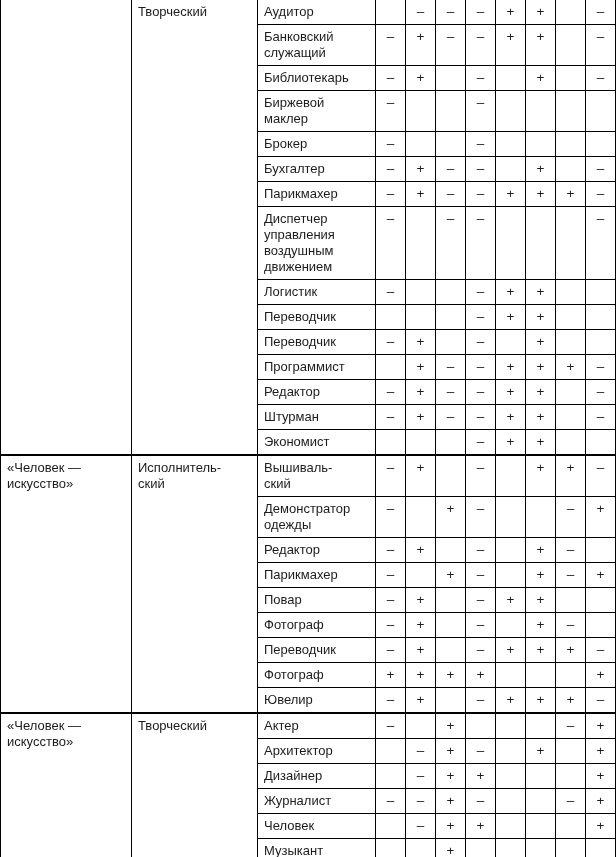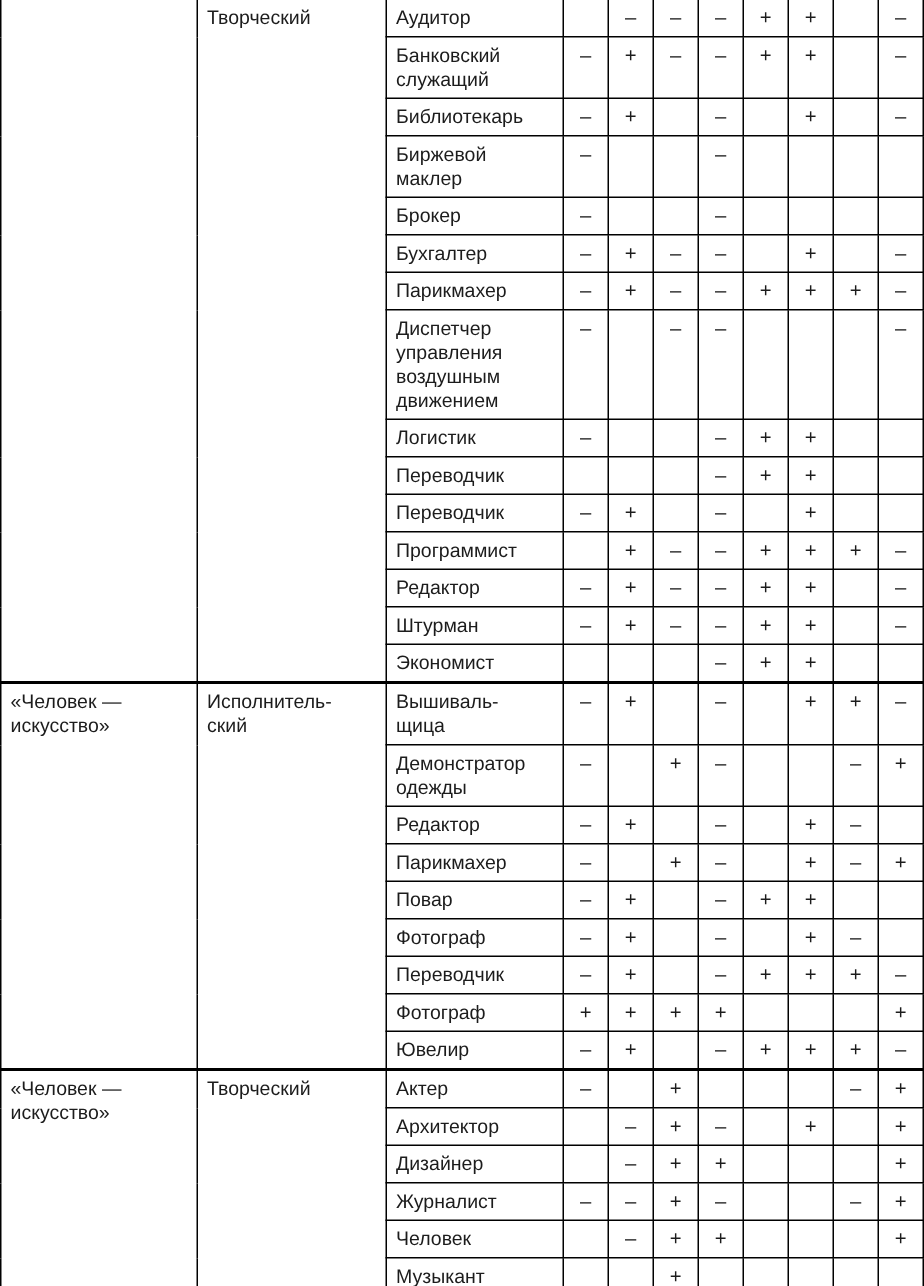--- a/index.html
+++ b/index.html
@@ -234,21 +234,21 @@
           <td class="mark">+</td>
           <td class="mark"></td>
           <td class="mark"></td>
         </tr>
         <tr class="section-start">
           <td rowspan="9">«Человек —
 искусство»</td>
           <td rowspan="9">Исполнитель-
 ский</td>
           <td>Вышиваль-
-щица</td>
+ский</td>
           <td class="mark">–</td>
           <td class="mark">+</td>
           <td class="mark"></td>
           <td class="mark">–</td>
           <td class="mark"></td>
           <td class="mark">+</td>
           <td class="mark">+</td>
           <td class="mark">–</td>
         </tr>
         <tr>

